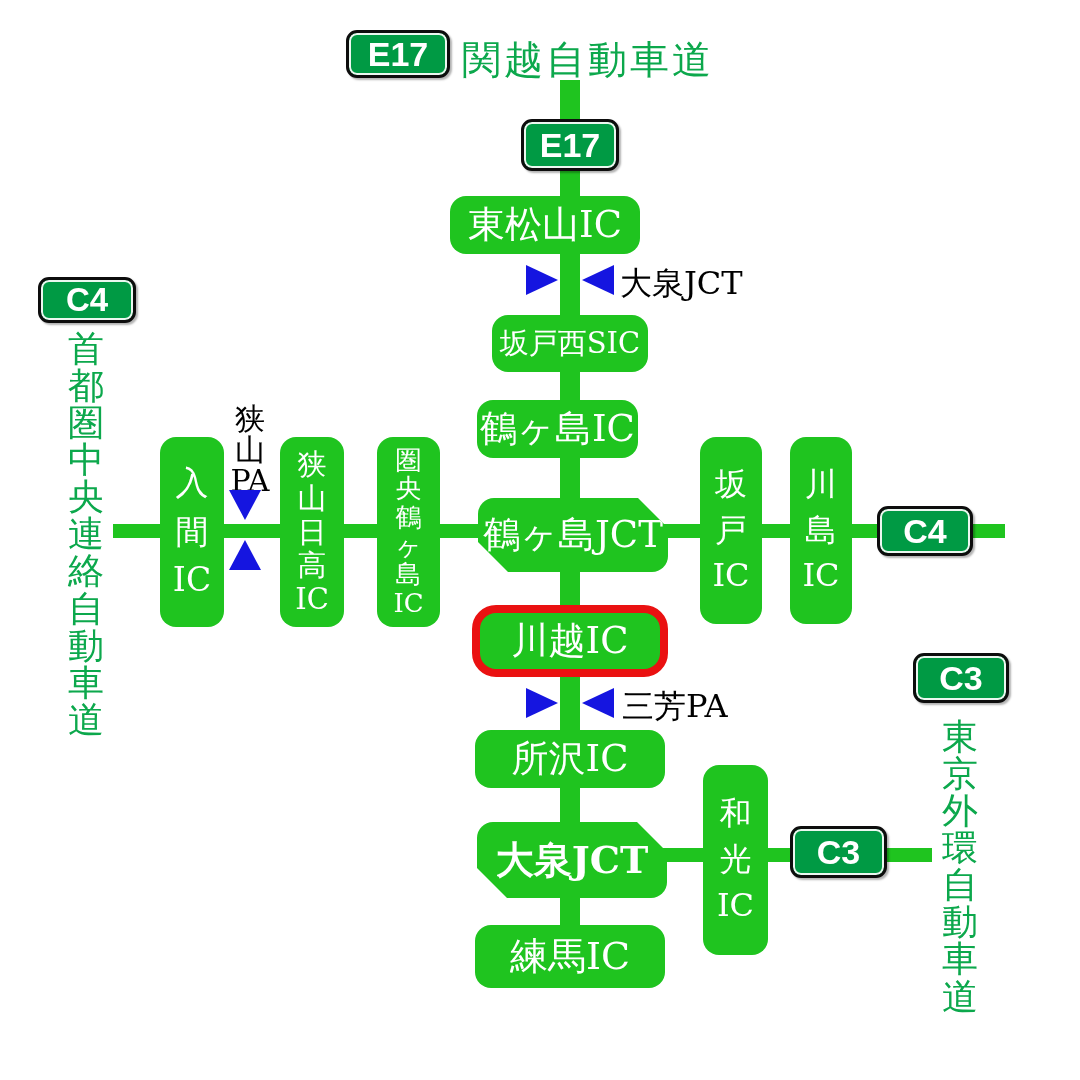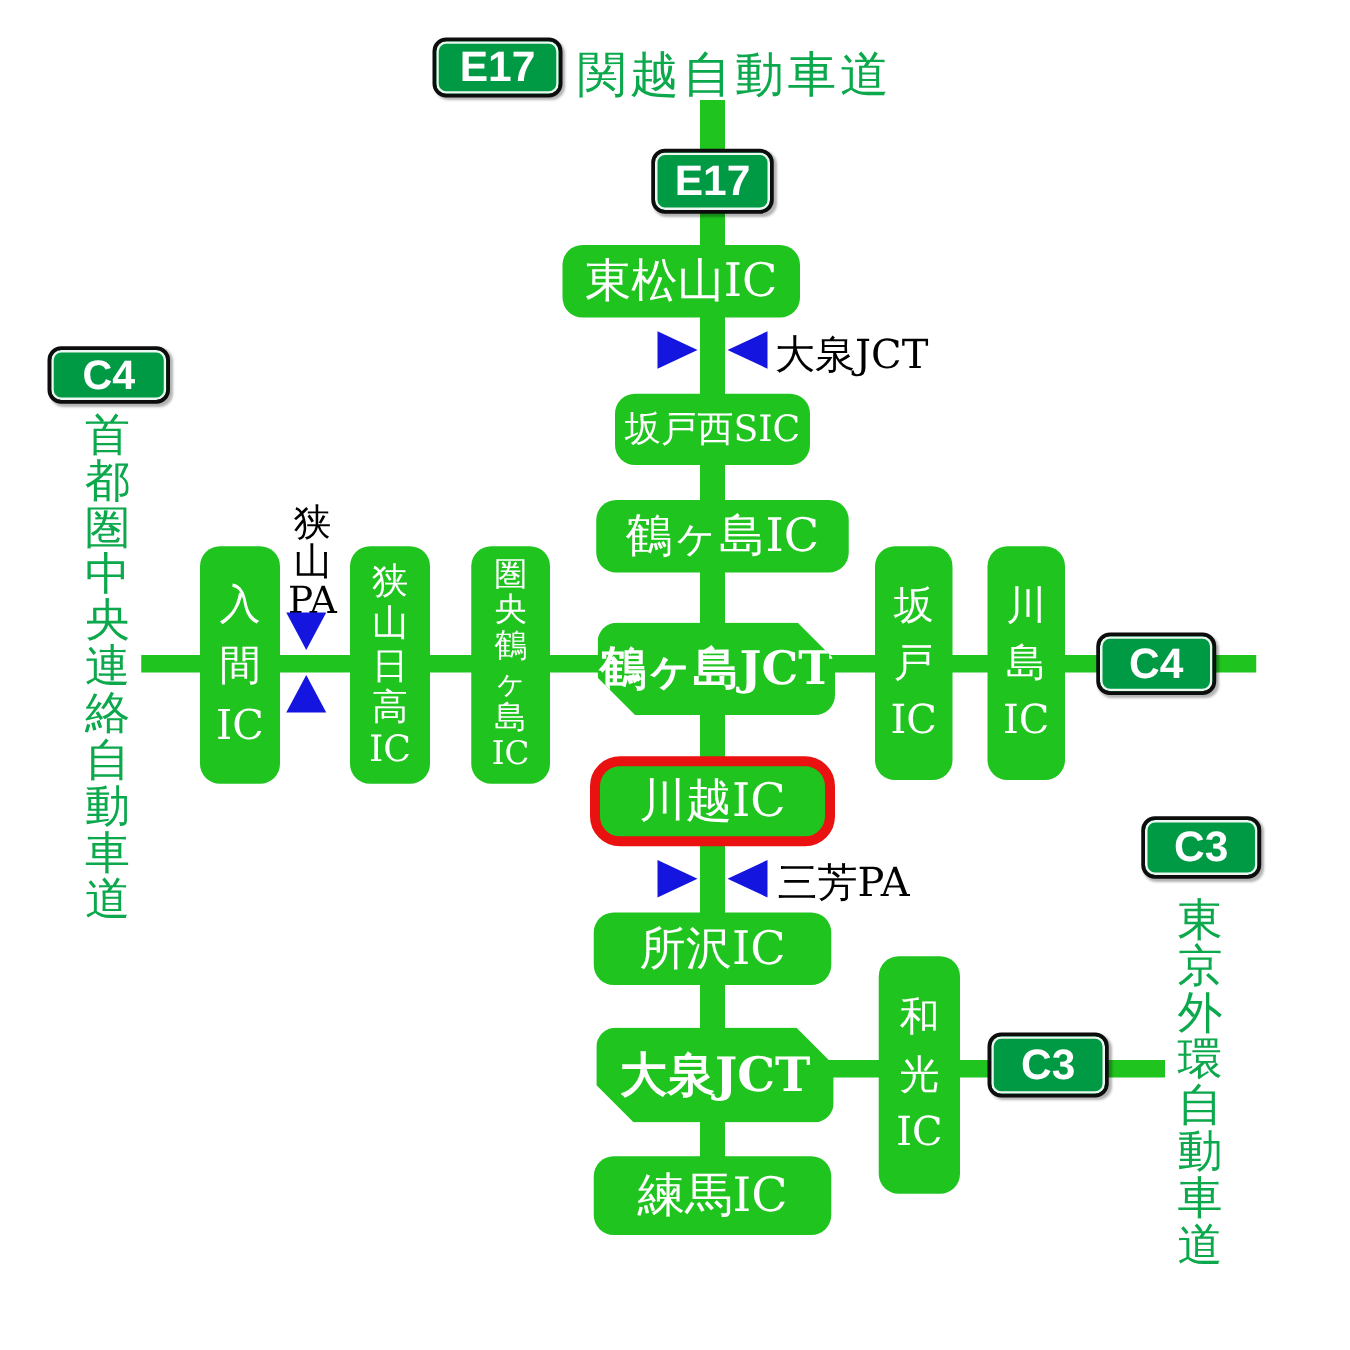--- a/index.html
+++ b/index.html
@@ -72,23 +72,23 @@
   <div class="badge" style="left:521px;top:119px;width:98px;height:52px;font-size:34px;">E17</div>
 
   <div class="node" style="left:450px;top:196px;width:190px;height:58px;font-size:37px;">東松山IC</div>
 
   <div class="tri tri-right" style="left:526px;top:265px;"></div>
   <div class="tri tri-left" style="left:582px;top:265px;"></div>
   <div class="marker-label" style="left:620px;top:262px;">大泉JCT</div>
 
   <div class="node" style="left:492px;top:315px;width:156px;height:57px;font-size:29px;">坂戸西SIC</div>
 
-  <div class="node" style="left:477px;top:400px;width:202px;height:58px;font-size:37px;">鶴ヶ島IC</div>
+  <div class="node" style="left:477px;top:400px;width:161px;height:58px;font-size:37px;">鶴ヶ島IC</div>
 
-  <div class="node jct" style="left:478px;top:498px;width:190px;height:74px;font-size:37px;font-weight:bold;">鶴ヶ島JCT</div>
+  <div class="node jct" style="left:478px;top:498px;width:190px;height:74px;font-size:37px;">鶴ヶ島JCT</div>
 
   <div class="node highlight" style="left:472px;top:605px;width:196px;height:72px;font-size:37px;">川越IC</div>
 
   <div class="tri tri-right" style="left:526px;top:688px;"></div>
   <div class="tri tri-left" style="left:582px;top:688px;"></div>
   <div class="marker-label" style="left:622px;top:685px;">三芳PA</div>
 
   <div class="node" style="left:475px;top:730px;width:190px;height:58px;font-size:37px;">所沢IC</div>
 
   <div class="node jct" style="left:477px;top:822px;width:190px;height:76px;font-size:38px;font-weight:bold;">大泉JCT</div>

